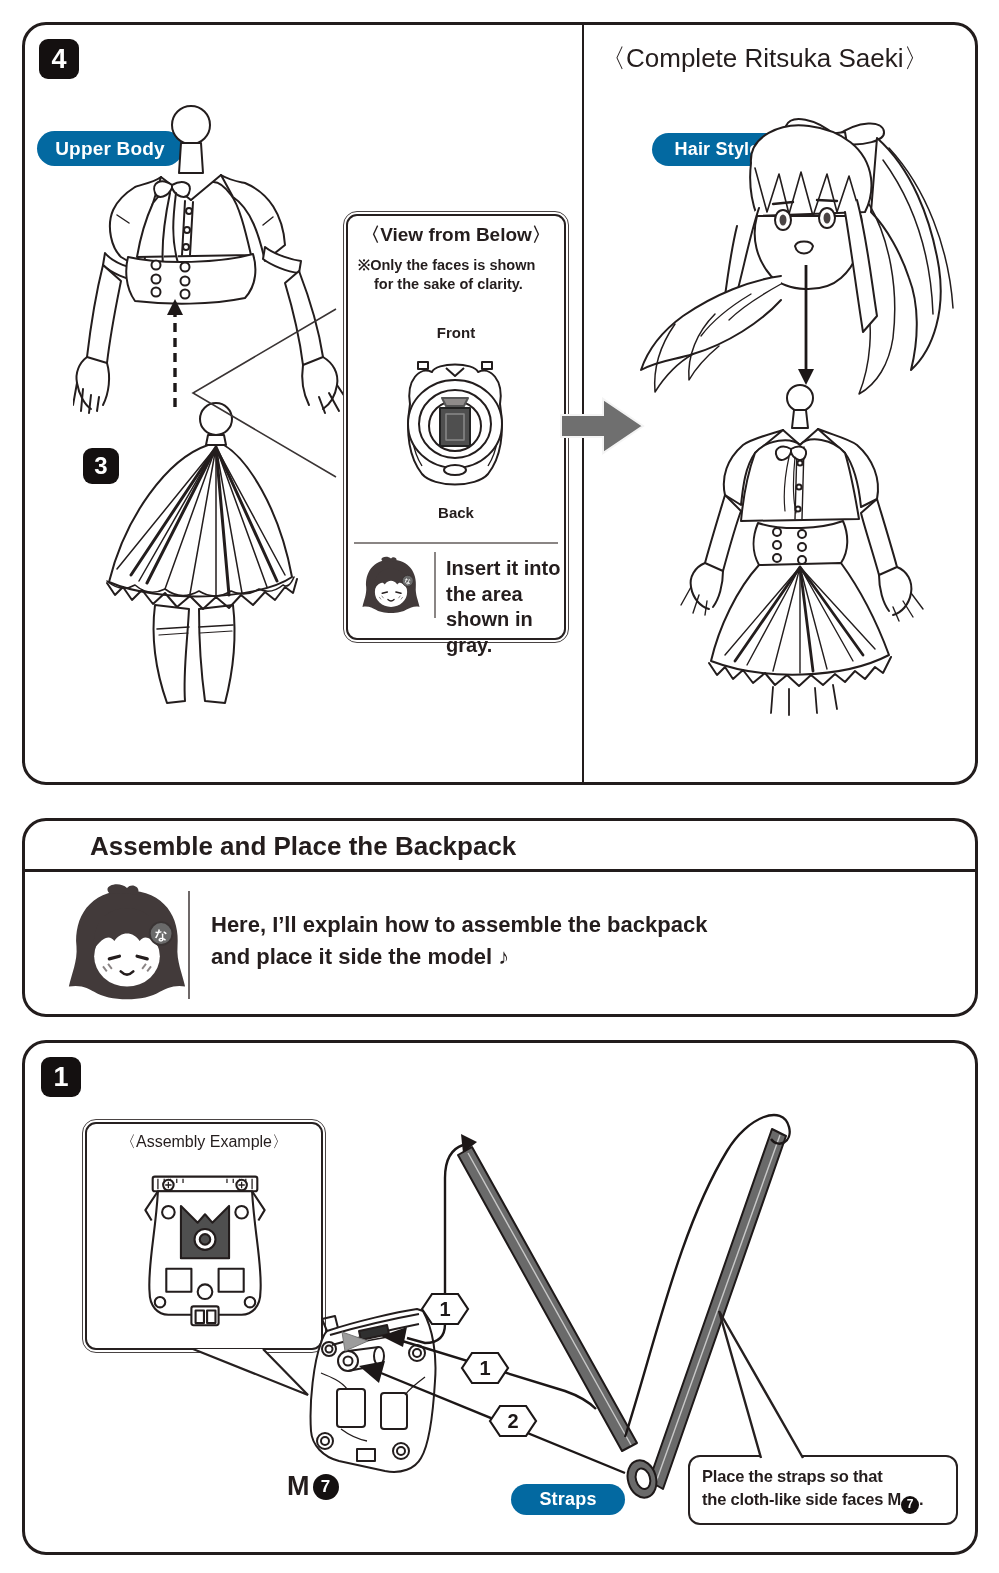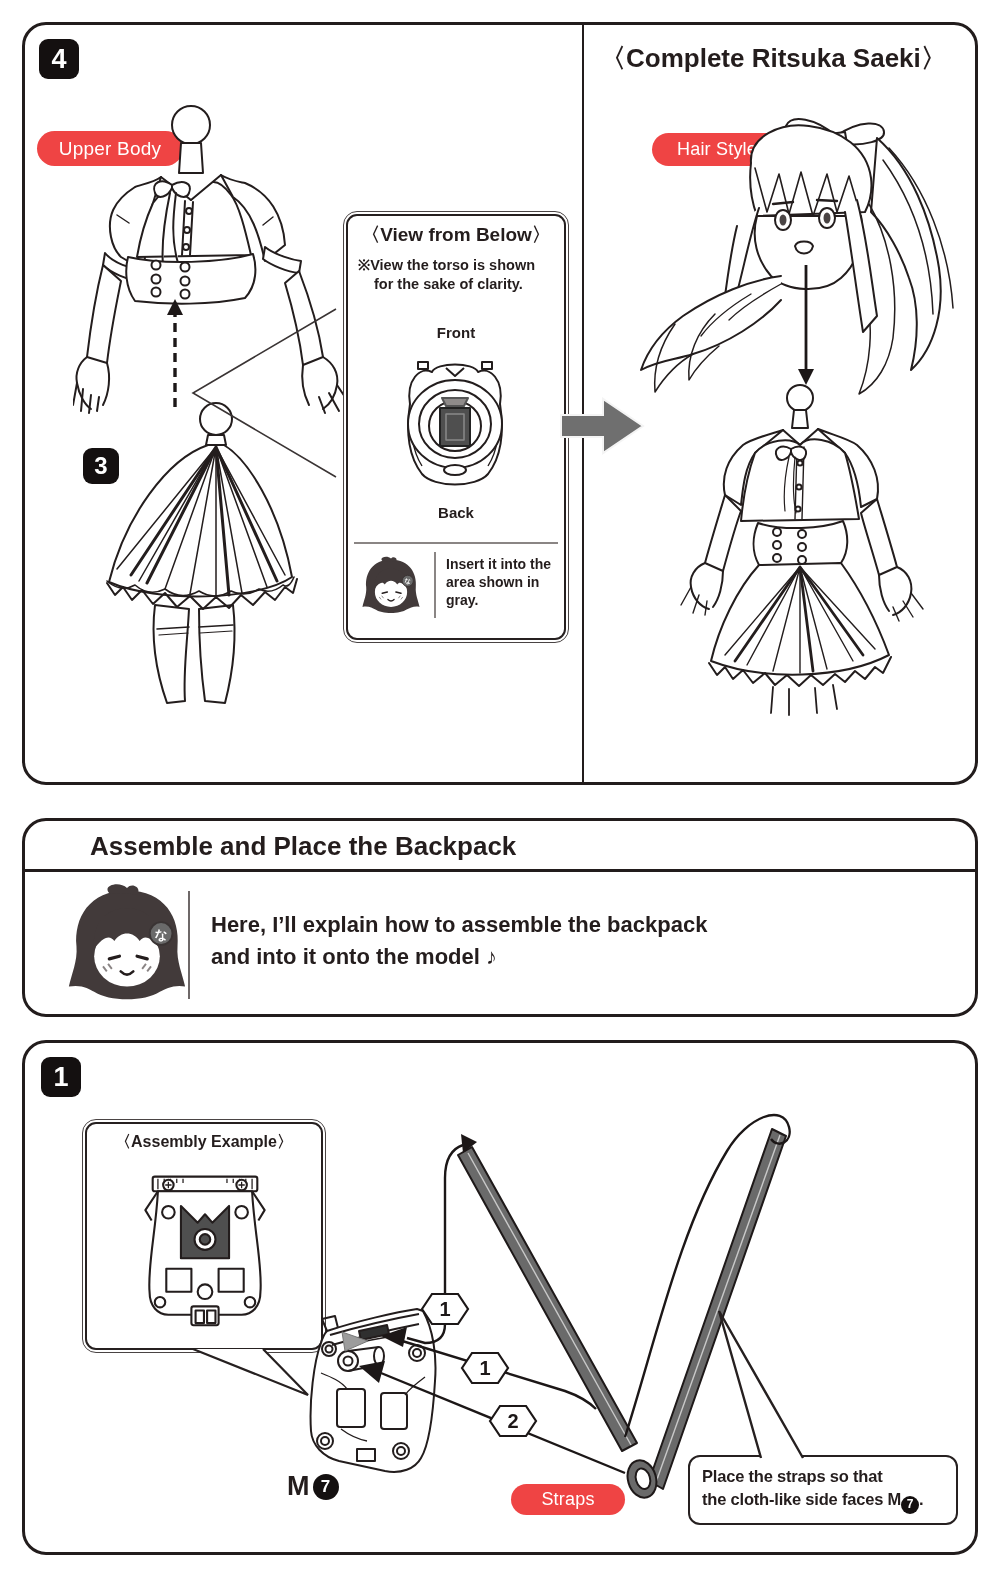--- a/index.html
+++ b/index.html
@@ -2,32 +2,32 @@
 <html><head>
 <meta charset="utf-8">
 <style>
   html,body{margin:0;padding:0;background:#fff;}
   #page{position:relative;width:999px;height:1573px;background:#fff;overflow:hidden;
         font-family:"Liberation Sans",sans-serif;color:#241d1d;}
   .abs{position:absolute;}
   .panel{position:absolute;background:#fff;border:3px solid #221c1c;border-radius:24px;}
   .step-badge{position:absolute;background:#141010;color:#fff;font-weight:bold;
               border-radius:9px;display:flex;align-items:center;justify-content:center;}
-  .pill{position:absolute;background:#ef4444;color:#fff;font-weight:normal;border-radius:999px;
+  .pill{position:absolute;background:#0369a1;color:#fff;font-weight:bold;border-radius:999px;
         display:flex;align-items:center;justify-content:center;letter-spacing:.2px;}
   .dbox{position:absolute;background:#fff;border:1.5px solid #4a4444;border-radius:14px;margin-left:7px;}
   .dbox-inner{position:absolute;inset:2px;border:2.5px solid #262020;border-radius:11px;}
-  .hdr{font-weight:bold;}
+  .hdr{font-weight:normal;}
   .vfb-title{position:absolute;left:0;right:0;top:10px;text-align:center;font-size:19px;font-weight:bold;}
   .vfb-note{position:absolute;left:14px;top:44px;font-size:14.5px;font-weight:bold;line-height:1.3;}
   .vfb-note .l2{padding-left:16px;}
   .vfb-frontback{position:absolute;left:0;right:0;text-align:center;font-size:15px;font-weight:bold;}
   .vfb-sep{position:absolute;left:10px;right:10px;height:2px;background:#8a8584;}
   .vfb-vsep{position:absolute;width:2px;background:#8a8584;}
-  .vfb-tip{position:absolute;font-size:14px;font-weight:bold;line-height:1.28;width:116px;}
+  .vfb-tip{position:absolute;font-size:20px;font-weight:bold;line-height:1.28;width:116px;}
   .sec-title{position:absolute;left:24px;top:10px;font-size:26px;font-weight:bold;margin-left:41px;}
   .intro{position:absolute;font-size:22px;font-weight:bold;line-height:1.45;}
   .note-bubble{position:absolute;background:#fff;border:2.5px solid #262020;border-radius:12px;}
   .note-text{position:absolute;left:12px;top:8px;font-size:16.5px;font-weight:bold;line-height:1.4;letter-spacing:-0.2px;}
   .circle7{display:inline-flex;width:18px;height:18px;background:#141010;color:#fff;border-radius:50%;
            align-items:center;justify-content:center;font-size:12px;font-weight:bold;vertical-align:-3px;}
   .m-label{position:absolute;display:flex;align-items:center;gap:3px;font-size:27px;font-weight:bold;}
   .m-label .circle7{width:26px;height:26px;font-size:17px;vertical-align:0;}
   .divider-v{position:absolute;width:2px;background:#221c1c;}
   svg{display:block;}
@@ -100,21 +100,21 @@
         <path d="M129,50 L44,178 M129,50 L60,186 M129,50 L142,198 M129,50 L190,184" stroke-width="3" fill="none"></path>
         <path d="M20,184 Q34,196 48,188 Q62,200 78,192 Q94,204 112,194 Q128,204 144,194 Q158,201 172,192 Q184,198 196,188 Q202,192 207,180" fill="none" stroke-width="1.6"></path>
         <path d="M20,186 L28,198 L36,190 L45,203 L55,193 L66,207 L78,196 L90,210 L103,199 L116,212 L129,200 L142,211 L154,198 L166,208 L178,195 L188,203 L198,190 L206,196 L210,182" fill="none"></path>
       </g>
     </svg>
 
     <div class="dbox" style="left:311px;top:186px;width:224px;height:430px;">
       <div class="dbox-inner"></div>
       <div class="vfb-title">〈View from Below〉</div>
       <div class="vfb-note">
-        <div>※View the torso is shown</div>
+        <div>※Only the faces is shown</div>
         <div class="l2">for the sake of clarity.</div>
       </div>
       <div class="vfb-frontback" style="top:112px;">Front</div>
 
       <svg class="abs" style="left:36px;top:134px;" width="150" height="152" viewBox="0 0 150 152">
         <g fill="#fff" stroke="#231d1d" stroke-width="2" stroke-linejoin="round">
           <rect x="38" y="16" width="10" height="7"></rect>
             <rect x="102" y="16" width="10" height="7"></rect>
           <path d="M30,58 C26,34 40,20 52,26 C56,16 94,16 98,26 C110,20 124,34 120,58 C124,84 122,110 108,128 C96,142 54,142 42,128 C28,110 26,84 30,58 Z"></path>
           <path d="M66,22 L75,30 L84,22" fill="none"></path>
@@ -241,21 +241,21 @@
         <path d="M36,60 L44,58 M58,58 L66,60" stroke="#241d1d" stroke-width="2.6" stroke-linecap="round"></path>
         <path d="M45,70 Q50,75 55,70" fill="none" stroke="#241d1d" stroke-width="2" stroke-linecap="round"></path>
         <path d="M31,66 L34,70 M35,64 L38,68 M62,68 L65,64 M66,70 L69,66" stroke="#8a8484" stroke-width="1.5"></path>
         <circle cx="77" cy="40" r="9" fill="#6a6a6a" stroke="#3a3434" stroke-width="1.5"></circle>
         <text x="77" y="44" text-anchor="middle" font-size="10" fill="#fff" font-weight="bold">な</text>
       </g>
     </svg>
     <div class="abs" style="left:163px;top:70px;width:2px;height:108px;background:#6e6868;"></div>
     <div class="intro" style="left:186px;top:88px;">
       <div>Here, I’ll explain how to assemble the backpack</div>
-      <div>and into it onto the model ♪</div>
+      <div>and place it side the model ♪</div>
     </div>
   </div>
 
   <div class="panel" style="left:22px;top:1040px;width:950px;height:509px;">
     <div class="step-badge" style="left:16px;top:14px;width:40px;height:40px;font-size:27px;">
         <span>1</span>
       </div>
 
     <div class="dbox" style="left:50px;top:76px;width:242px;height:232px;">
       <div class="dbox-inner"></div>

